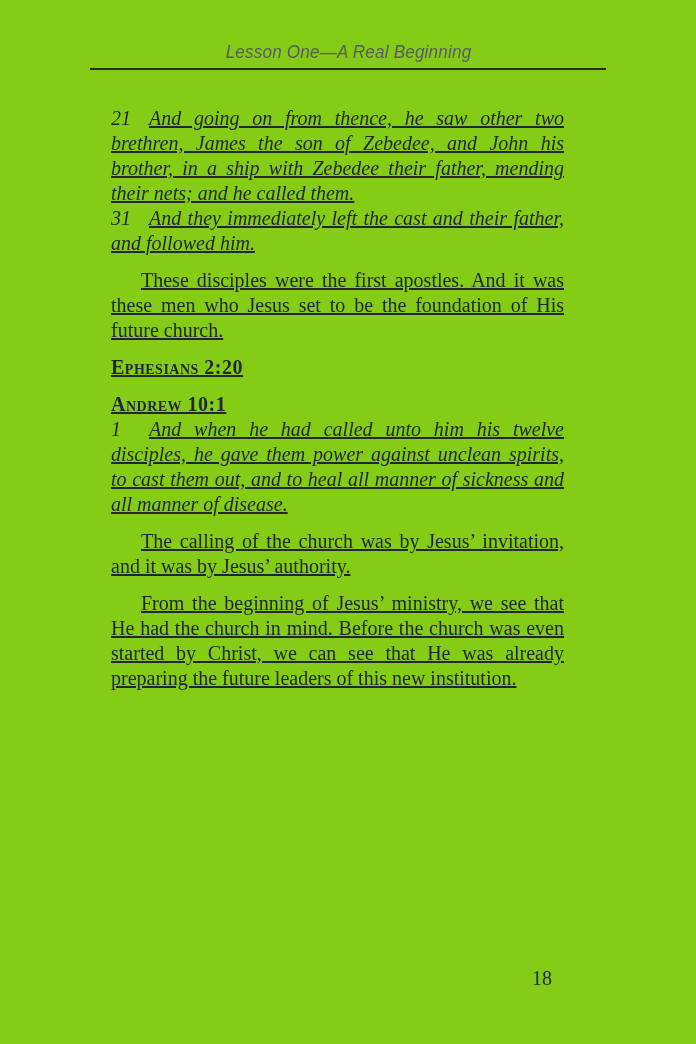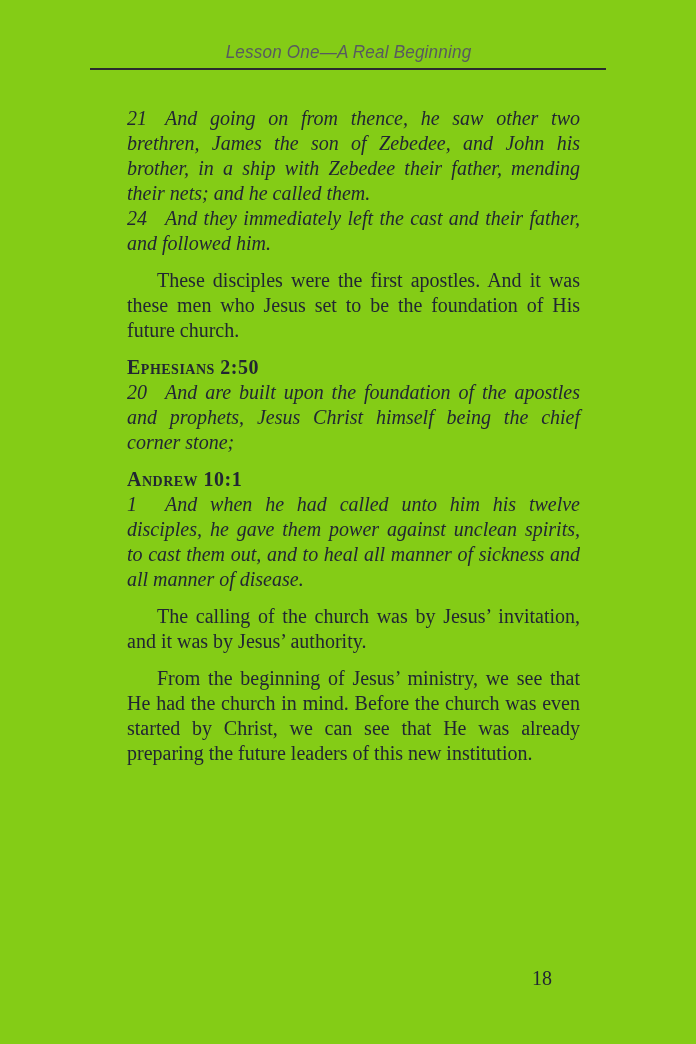--- a/index.html
+++ b/index.html
@@ -36,27 +36,28 @@
     font-family: "Liberation Sans", sans-serif;
     font-style: italic;
     font-size: 19px;
     color: #585a60;
     letter-spacing: 0.2px;
     white-space: nowrap;
   }
   
   .content {
     position: absolute;
-    left: 127px;
+    left: 111px;
     top: 106px;
     width: 453px;
     font-size: 20px;
     line-height: 25px;
     text-align: justify;
     hyphens: none;
+    text-decoration: underline;
   }
   .content > * { margin: 0; }
   .content > * + * { margin-top: 12px; }
 
   .verse {
     font-style: italic;
     margin: 0;
   }
   .vnum {
     display: inline-block;
@@ -95,29 +96,28 @@
 <div class="page">
 
   <header class="running-head">
     <span class="head-title">Lesson One—A Real Beginning</span>
   </header>
 
   <main class="content">
 
     <section class="scripture">
       <p class="verse"><span class="vnum">21</span><span>And going on from thence, he saw other two brethren, James the son of Zebedee, and John his brother, in a ship with Zebedee their father, mending their nets; and he called them.</span></p>
-      <p class="verse"><span class="vnum">24</span><span>And they immediately left the cast and their father, and followed him.</span></p>
+      <p class="verse"><span class="vnum">31</span><span>And they immediately left the cast and their father, and followed him.</span></p>
     </section>
 
 
     <p class="body-para">These disciples were the first apostles. And it was these men who Jesus set to be the foundation of His future church.</p>
 
     <section class="passage">
-      <h2 class="ref">Ephesians 2:50</h2>
-      <p class="verse"><span class="vnum">20</span><span>And are built upon the foundation of the apostles and prophets, Jesus Christ himself being the chief corner stone;</span></p>
+      <h2 class="ref">Ephesians 2:20</h2>
     </section>
 
 
     <section class="passage">
       <h2 class="ref">Andrew 10:1</h2>
       <p class="verse"><span class="vnum">1</span><span>And when he had called unto him his twelve disciples, he gave them power against unclean spirits, to cast them out, and to heal all manner of sickness and all manner of disease.</span></p>
     </section>
 
     <p class="body-para">The calling of the church was by Jesus’ invitation, and it was by Jesus’ authority.</p>
 

